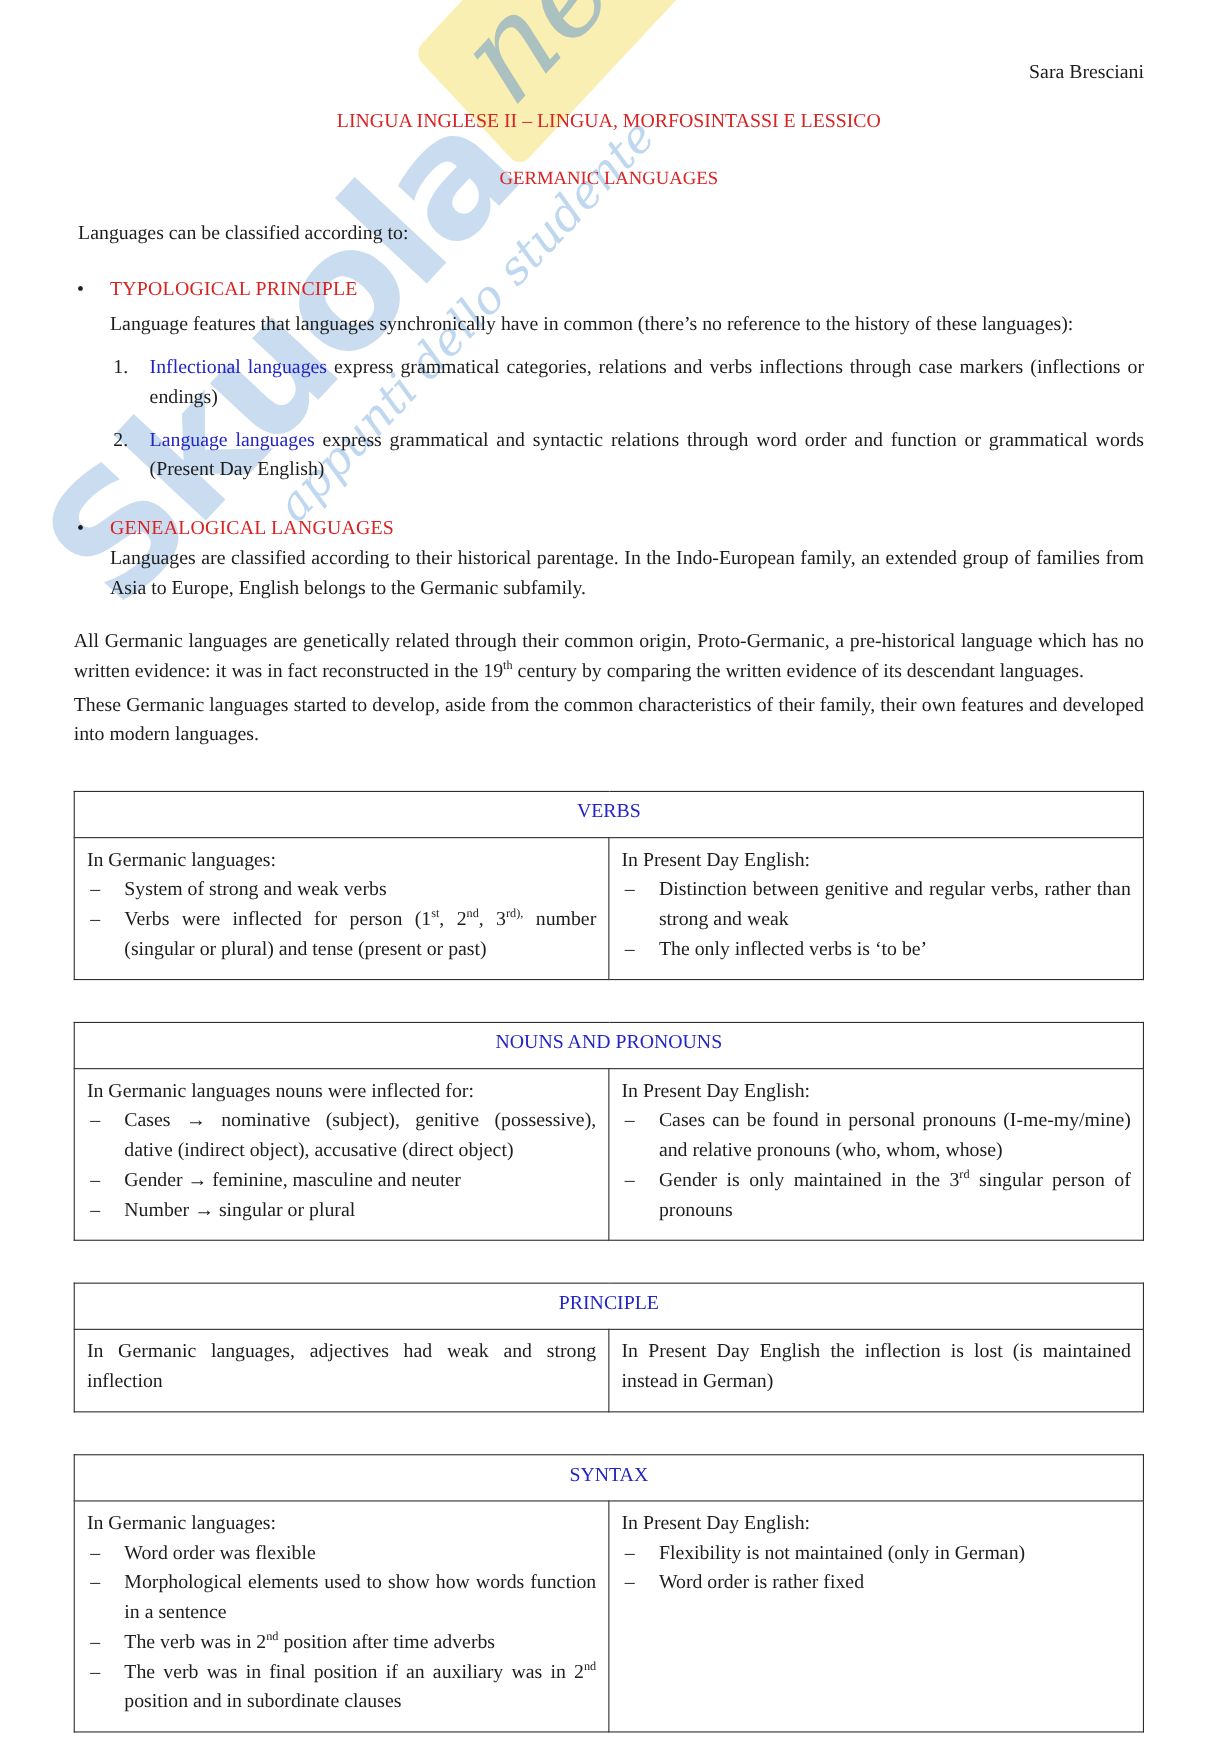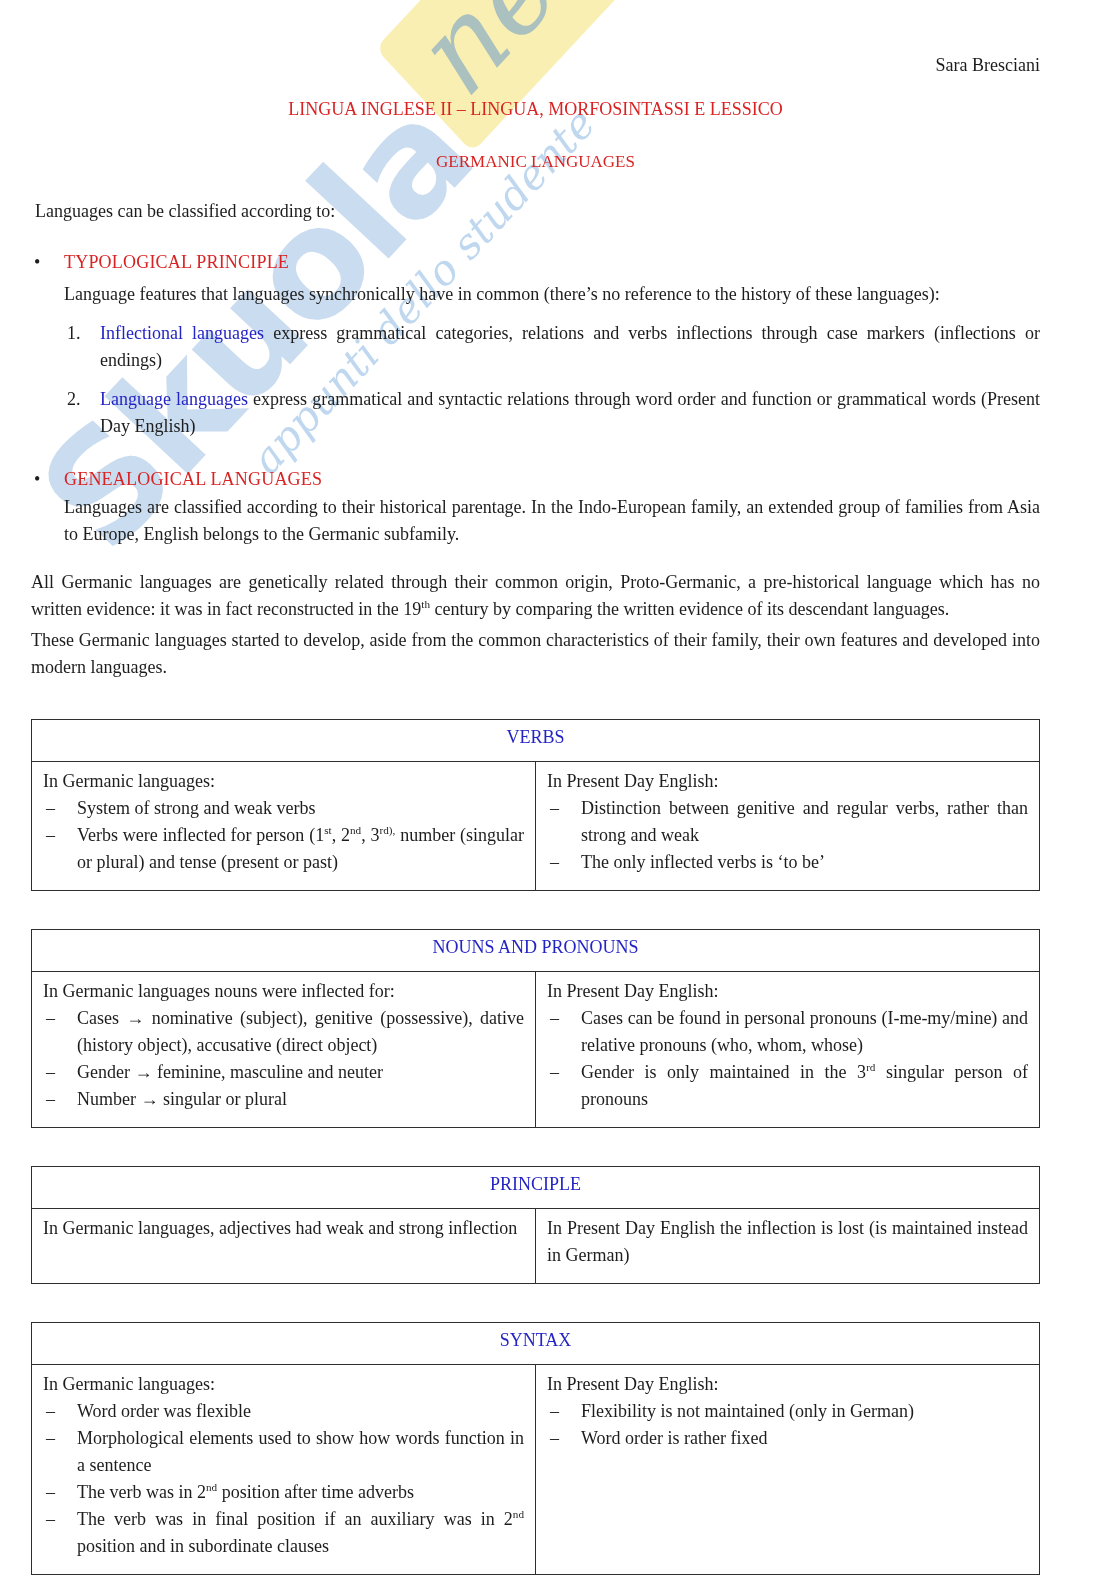--- a/index.html
+++ b/index.html
@@ -38,21 +38,21 @@
   .wm-net{
     font-family:"DejaVu Serif",serif;font-style:italic;
     font-size:116px;line-height:1;color:rgba(86,143,205,.48);
   }
   .wm-row2{
     margin:2px 0 0 170px;
     font-family:"DejaVu Serif",serif;font-style:italic;
     font-size:42px;line-height:1.1;color:rgba(122,172,222,.48);
   }
   
-  .content{position:relative;z-index:1;padding:52px 76px 0 31px;}
+  .content{position:relative;z-index:1;padding:52px 76px 0 67px;}
   .author{text-align:right;font-size:18px;}
   .title{
     margin:16px 0 0;text-align:center;font-weight:400;
     color:var(--red);font-size:18px;line-height:28px;
   }
   .subtitle{
     margin:26px 0 0;text-align:center;font-weight:400;
     color:var(--red);font-size:17px;line-height:25px;
   }
   .intro{margin:24px 4px 0;}
@@ -181,21 +181,21 @@
               <th colspan="2" class="tbl-title">NOUNS AND PRONOUNS</th>
             </tr>
     </thead>
     <tbody>
       <tr>
         <td class="cell-left">
                 <div class="cell-intro">In Germanic languages nouns were inflected for:</div>
                 <div class="dashlist">
                   <div class="ditem">
                     <span class="dash">–</span>
-                    <span class="dtext">Cases → nominative (subject), genitive (possessive), dative (history object), accusative (direct object)</span>
+                    <span class="dtext">Cases → nominative (subject), genitive (possessive), dative (indirect object), accusative (direct object)</span>
                   </div>
                   <div class="ditem">
                     <span class="dash">–</span>
                     <span class="dtext">Gender → feminine, masculine and neuter</span>
                   </div>
                   <div class="ditem">
                     <span class="dash">–</span>
                     <span class="dtext">Number → singular or plural</span>
                   </div>
                 </div>

